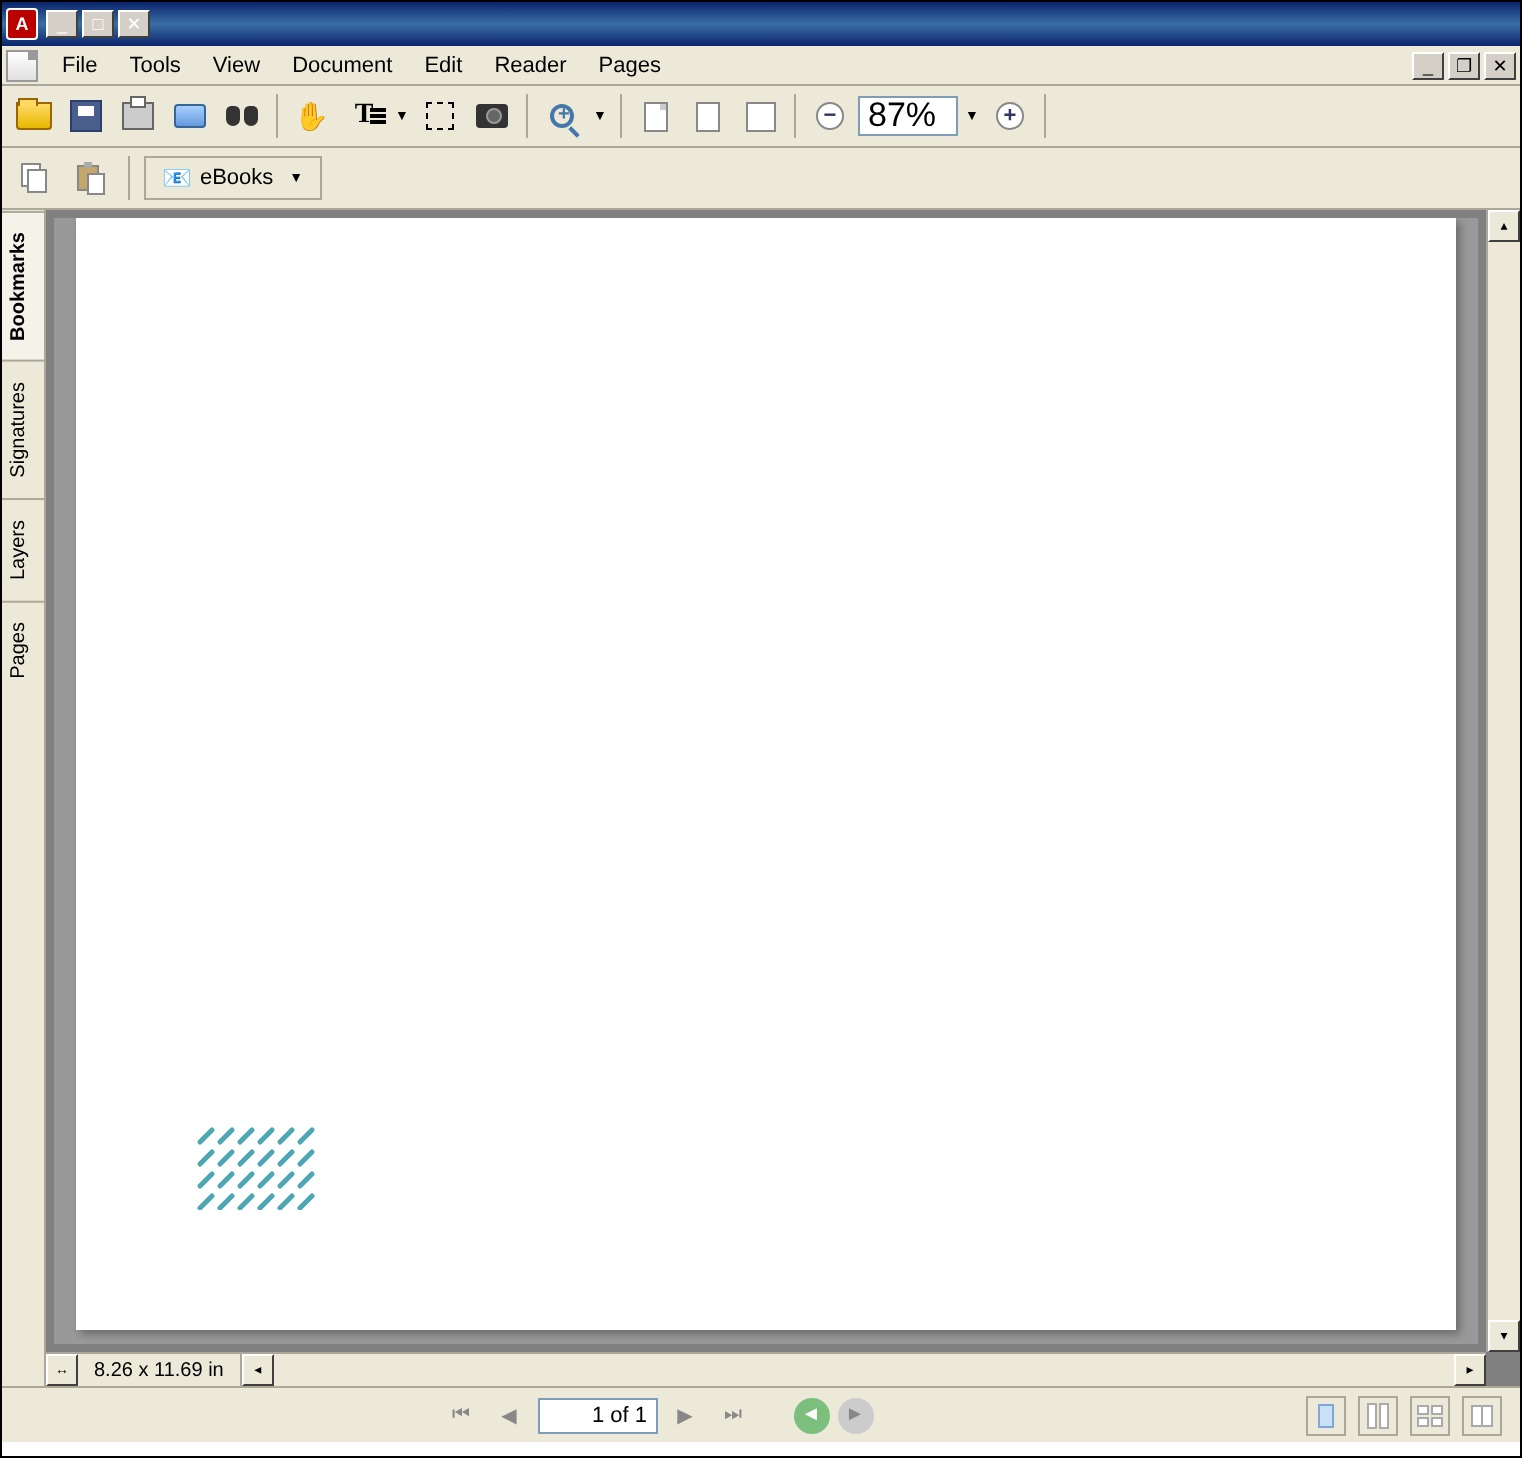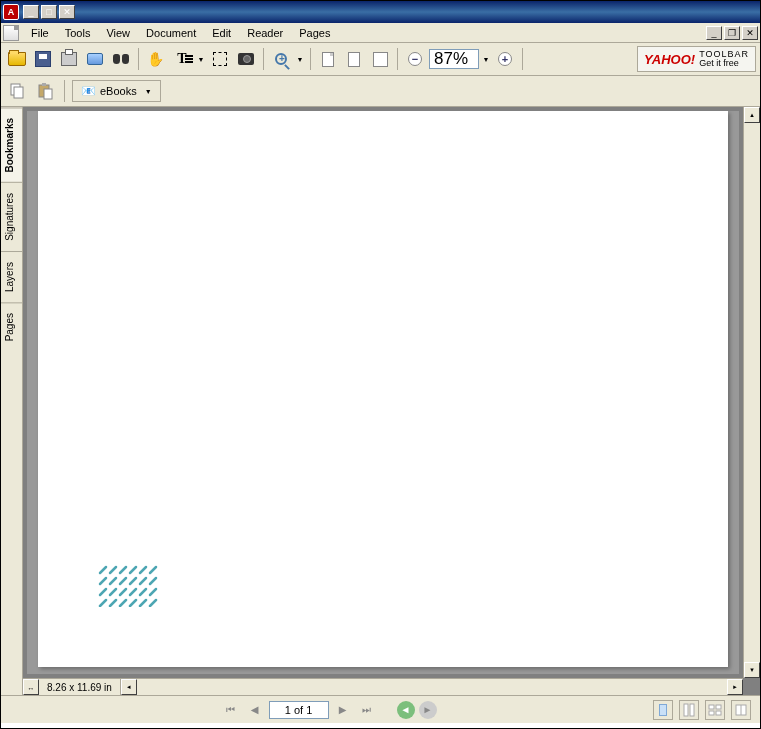--- a/index.html
+++ b/index.html
@@ -42,21 +42,21 @@
 .doc-scroll-h { height: 17px; background: #ece9d8; position: absolute; bottom: 0; left: 0; right: 17px; border-top: 1px solid #aca899; display: flex; align-items: center; }
 .page-dims { padding: 0 8px; background: #ece9d8; border-right: 1px solid #aca899; height: 100%; display: flex; align-items: center; font-size: 10px; }
 .page-canvas { position: absolute; top: 4px; left: 4px; right: 21px; bottom: 21px; background: #999; display: flex; align-items: flex-start; justify-content: center; overflow: hidden; }
 .page { background: #fff; width: 690px; height: 556px; box-shadow: 2px 2px 4px rgba(0,0,0,0.3); position: relative; }
 .pattern { position: absolute; left: 60px; bottom: 60px; width: 64px; height: 42px; }
 .pattern svg { width: 100%; height: 100%; }
 
 
 .statusbar { height: 28px; background: #ece9d8; border-top: 1px solid #aca899; display: flex; align-items: center; padding: 0 8px; gap: 4px; }
 .nav-btn { width: 20px; height: 20px; display: flex; align-items: center; justify-content: center; border: 1px solid transparent; cursor: default; color: #888; font-size: 10px; }
-.page-input { border: 1px solid #7f9db9; background: #fff; padding: 2px 4px; width: 60px; font-size: 11px; height: 18px; text-align: center; }
+.page-input { border: 1px solid #7f9db9; background: #fff; padding: 2px 4px; width: 60px; font-size: 11px; height: 18px; text-align: right; }
 .view-btn { width: 20px; height: 20px; border: 1px solid #aca899; background: #ece9d8; display: flex; align-items: center; justify-content: center; margin: 0 1px; }
 .nav-circle { width: 18px; height: 18px; border-radius: 50%; display: flex; align-items: center; justify-content: center; font-size: 10px; font-weight: bold; }
 
 
 .ico-folder { width: 18px; height: 14px; background: linear-gradient(to bottom, #ffd966, #e6b800); border: 1px solid #996600; border-radius: 0 0 2px 2px; position: relative; }
 .ico-folder:before { content: ''; position: absolute; top: -3px; left: 0; width: 8px; height: 3px; background: #ffd966; border: 1px solid #996600; border-bottom: none; }
 .ico-save { width: 16px; height: 16px; background: #4a5f8e; border: 1px solid #2a3f6e; position: relative; }
 .ico-save:after { content: ''; position: absolute; top: 2px; left: 3px; right: 3px; height: 5px; background: #fff; }
 .ico-print { width: 16px; height: 14px; background: #ccc; border: 1px solid #666; position: relative; }
 .ico-print:before { content: ''; position: absolute; top: -4px; left: 3px; right: 3px; height: 4px; background: #fff; border: 1px solid #666; }
@@ -157,27 +157,20 @@
   <div class="tb-sep"></div>
   <div class="tb-btn">
       <div class="ico-minus">−</div>
     </div>
   <input class="zoom-input" value="87%" style="">
   <div class="tb-dd">▼</div>
   <div class="tb-btn">
       <div class="ico-plus">+</div>
     </div>
   <div class="tb-sep"></div>
-  <div class="yahoo-bar">
-    <span style="color:#c00;font-weight:bold;font-style:italic;font-size:13px">YAHOO!</span>
-    <div style="display:flex;flex-direction:column;line-height:1">
-      <span style="font-size:9px;letter-spacing:1px">TOOLBAR</span>
-      <span style="font-size:9px">Get it free</span>
-    </div>
-  </div>
 </div>
 
 <div class="toolbar2">
   <div class="tb-btn">
     <svg width="18" height="18" viewBox="0 0 18 18">
         <rect x="3" y="2" width="9" height="11" fill="#fff" stroke="#888"></rect>
         <rect x="6" y="5" width="9" height="11" fill="#fff" stroke="#888"></rect>
       </svg>
   </div>
   <div class="tb-btn">

